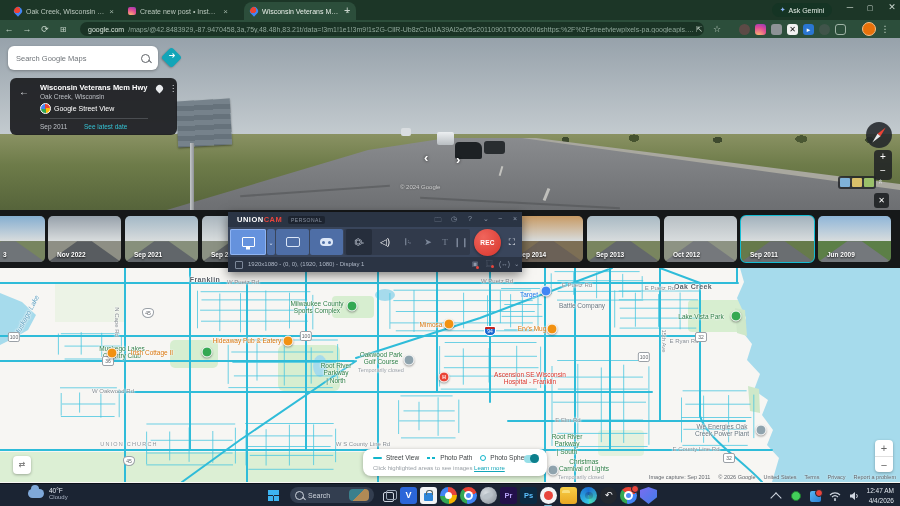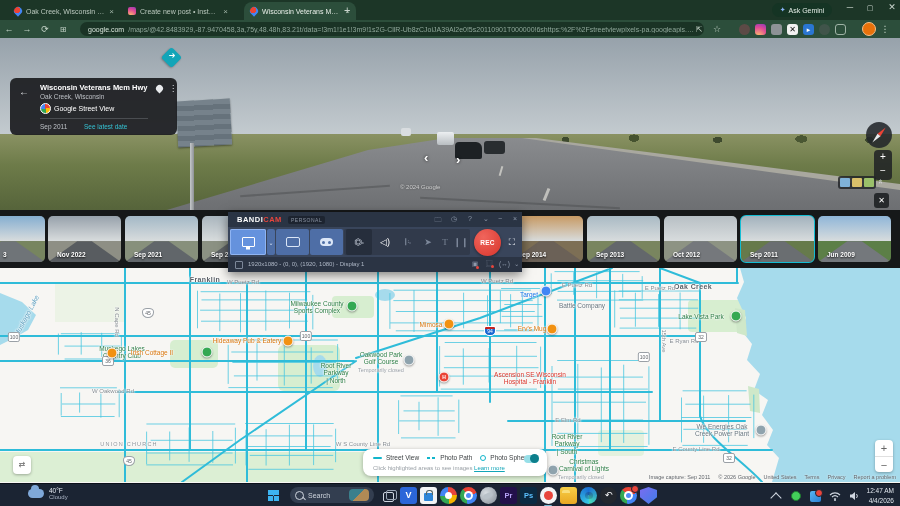--- a/index.html
+++ b/index.html
@@ -283,20 +283,24 @@
       </div>
     <div id="sv-thumbs">
       <div style="background:#7fb2d9"></div>
       <div style="background:#d9c06a"></div>
       <div style="background:#9ac06a"></div>
     </div>
     <div id="sv-collapse">«</div>
     <div id="sv-close">✕</div>
   </div>
 
+  <div id="searchbox">
+    <span>Search Google Maps</span>
+    <div class="mag"></div>
+  </div>
   <div id="dirbtn"></div>
   <div id="placecard">
     <div id="pc-back">←</div>
     <div id="pc-title">Wisconsin Veterans Mem Hwy</div>
     <div id="pc-sub">Oak Creek, Wisconsin</div>
     <div id="pc-pin"></div>
     <div id="pc-kebab">⋮</div>
     <div id="pc-g"></div>
     <div id="pc-provider">Google Street View</div>
     <div id="pc-div"></div>
@@ -500,21 +504,21 @@
         <div>© 2026 Google</div>
         <div>United States</div>
         <div>Terms</div>
         <div>Privacy</div>
         <div>Report a problem</div>
       </div>
   </div>
 
   <div id="bandicam">
     <div id="bc-title">
-      <div id="bc-logo"><span>BANDI</span><b>CAM</b></div>
+      <div id="bc-logo"><span>UNION</span><b>CAM</b></div>
       <div id="bc-edition">PERSONAL</div>
       <div class="bc-tic" style="left:204px">🗀</div>
       <div class="bc-tic" style="left:220px">◷</div>
       <div class="bc-tic" style="left:236px">?</div>
       <div class="bc-tic" style="left:252px">⌄</div>
       <div class="bc-tic" style="left:266px">−</div>
       <div class="bc-tic" style="left:281px">×</div>
     </div>
     <div id="bc-toolbar">
       <div class="bc-btn bc-sel" style="left:2px;width:36px">

